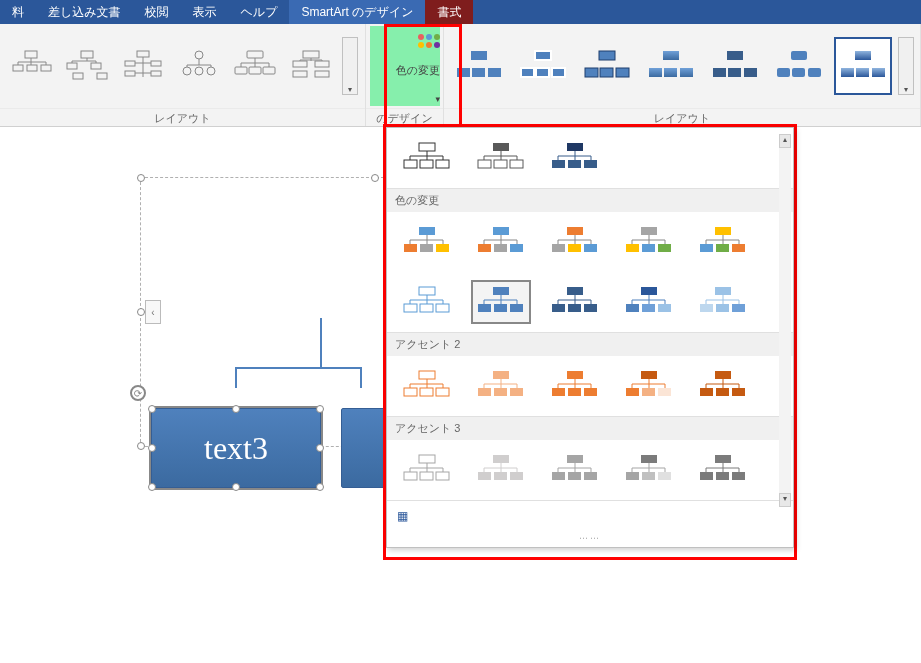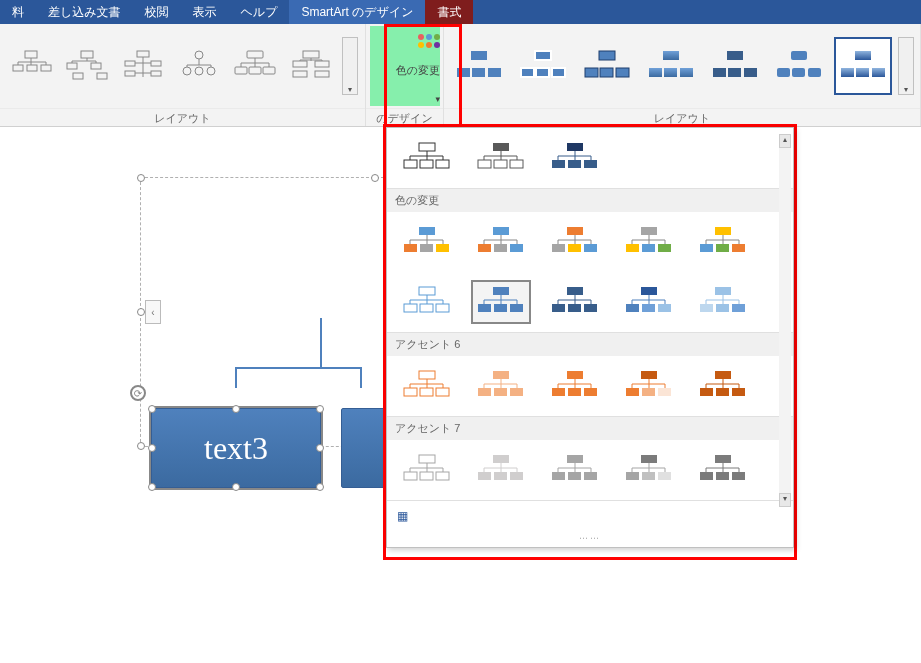--- a/index.html
+++ b/index.html
@@ -566,21 +566,21 @@
         <svg width="52" height="36">
           <rect x="18" y="3" width="16" height="8" fill="#9bc2e6"></rect>
           <rect x="3" y="20" width="13" height="8" fill="#bdd7ee"></rect>
           <rect x="19" y="20" width="13" height="8" fill="#9bc2e6"></rect>
           <rect x="35" y="20" width="13" height="8" fill="#6fa0d8"></rect>
           <path d="M26 11v5M26 16H9v4M26 16v4M26 16h16v4" stroke="#9bc2e6" fill="none"></path>
         </svg>
       </div>
   </div>
 
-  <div class="dd-section-label">アクセント 6</div>
+  <div class="dd-section-label">アクセント 2</div>
   <div class="dd-row">
     <div class="dd-thumb org">
         <svg width="52" height="36">
           <rect x="18" y="3" width="16" height="8" fill="none" stroke="#ed7d31"></rect>
           <rect x="3" y="20" width="13" height="8" fill="none" stroke="#ed7d31"></rect>
           <rect x="19" y="20" width="13" height="8" fill="none" stroke="#ed7d31"></rect>
           <rect x="35" y="20" width="13" height="8" fill="none" stroke="#ed7d31"></rect>
           <path d="M26 11v5M26 16H9v4M26 16v4M26 16h16v4" stroke="#ed7d31" fill="none"></path>
         </svg>
       </div>
@@ -615,21 +615,21 @@
         <svg width="52" height="36">
           <rect x="18" y="3" width="16" height="8" fill="#c55a11"></rect>
           <rect x="3" y="20" width="13" height="8" fill="#c55a11"></rect>
           <rect x="19" y="20" width="13" height="8" fill="#c55a11"></rect>
           <rect x="35" y="20" width="13" height="8" fill="#c55a11"></rect>
           <path d="M26 11v5M26 16H9v4M26 16v4M26 16h16v4" stroke="#c55a11" fill="none"></path>
         </svg>
       </div>
   </div>
 
-  <div class="dd-section-label">アクセント 7</div>
+  <div class="dd-section-label">アクセント 3</div>
   <div class="dd-row">
     <div class="dd-thumb org">
         <svg width="52" height="36">
           <rect x="18" y="3" width="16" height="8" fill="none" stroke="#a5a5a5"></rect>
           <rect x="3" y="20" width="13" height="8" fill="none" stroke="#a5a5a5"></rect>
           <rect x="19" y="20" width="13" height="8" fill="none" stroke="#a5a5a5"></rect>
           <rect x="35" y="20" width="13" height="8" fill="none" stroke="#a5a5a5"></rect>
           <path d="M26 11v5M26 16H9v4M26 16v4M26 16h16v4" stroke="#a5a5a5" fill="none"></path>
         </svg>
       </div>

